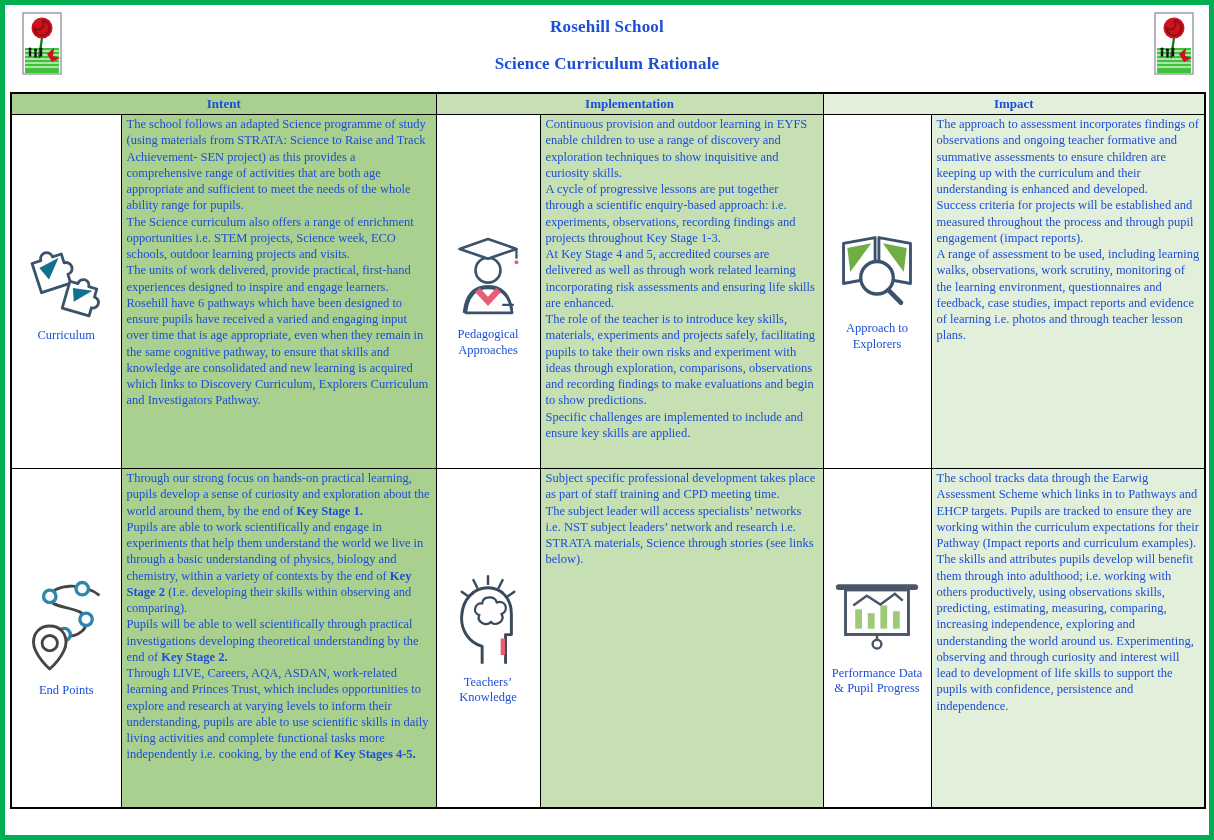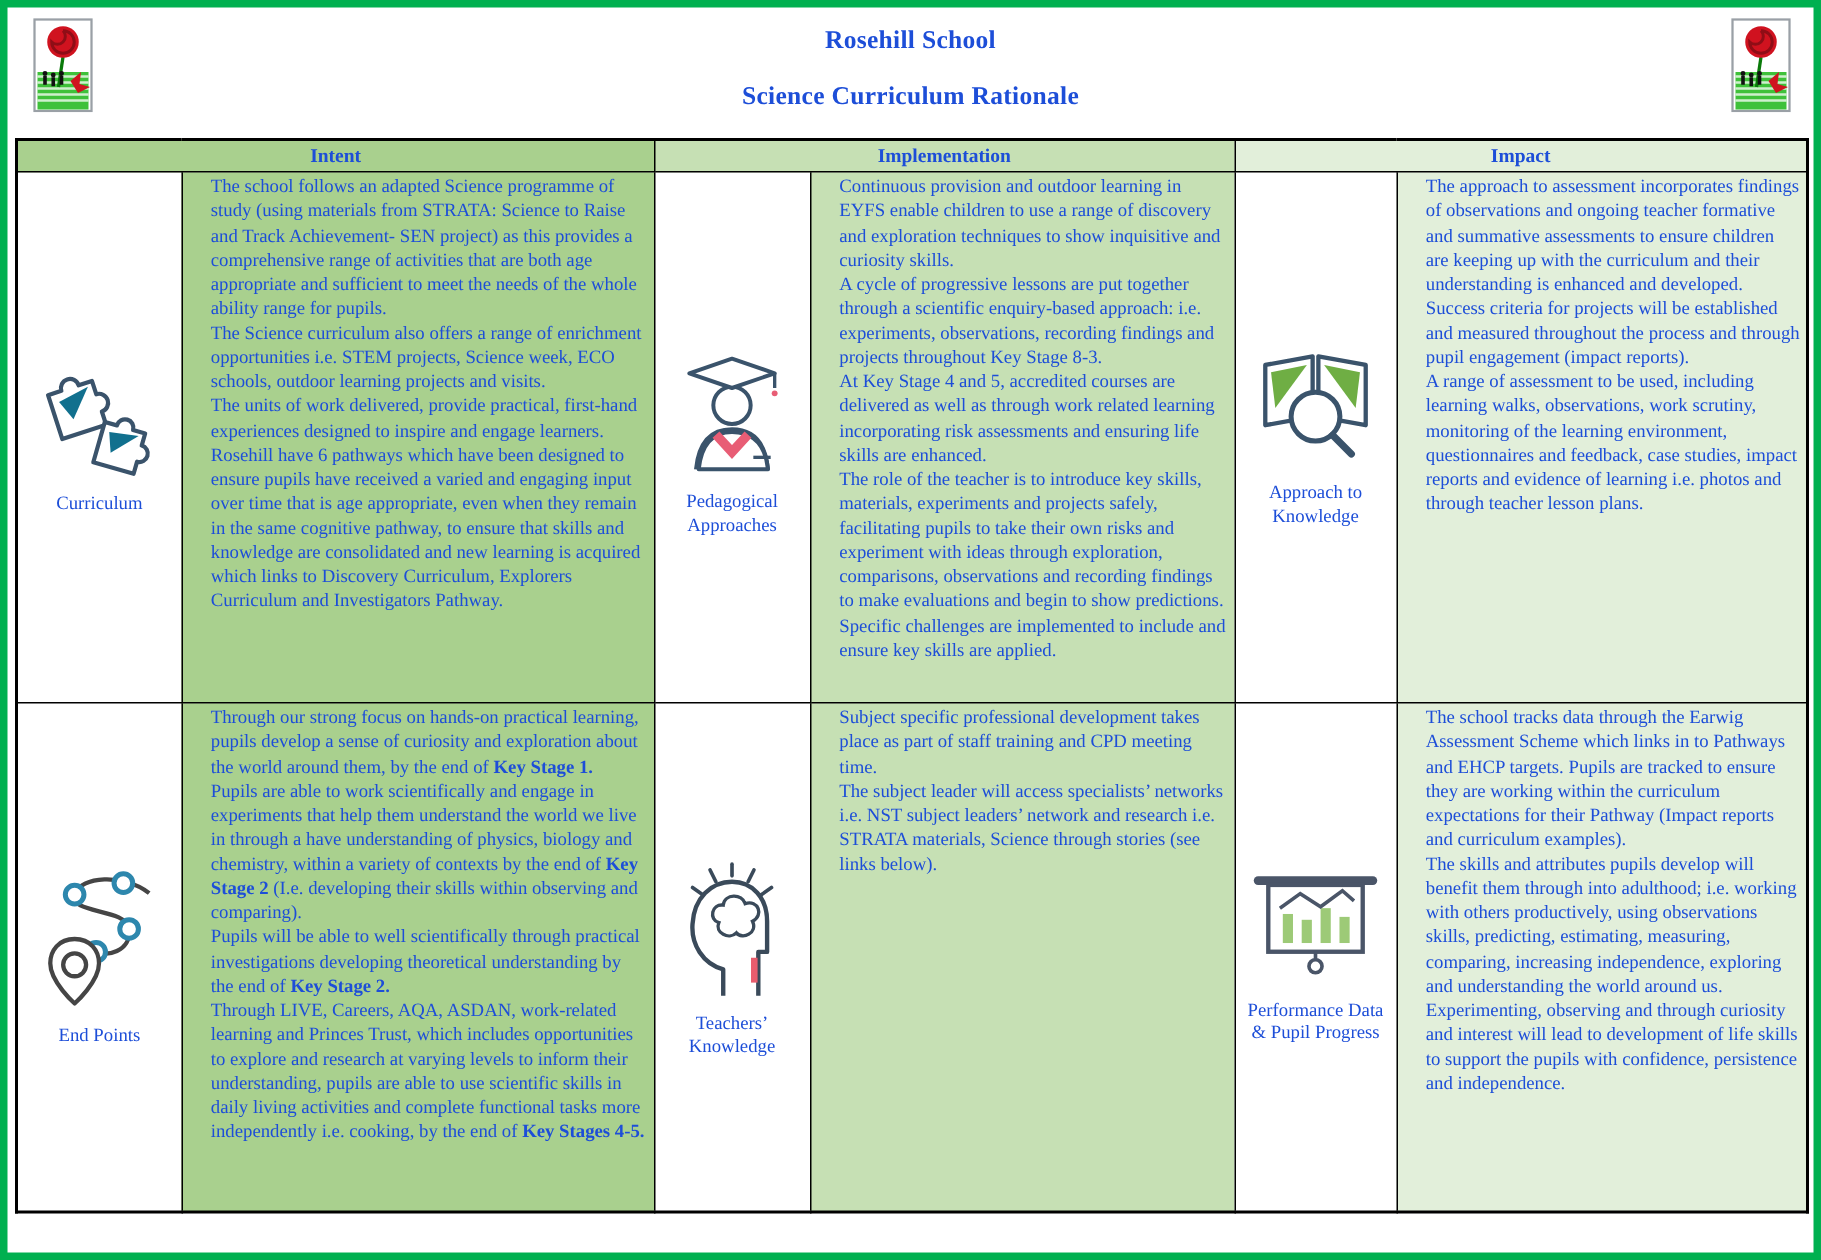--- a/index.html
+++ b/index.html
@@ -27,21 +27,21 @@
     border:1px solid #000; height:20px; padding:0;
     font-size:13px; font-weight:bold; text-align:center; vertical-align:middle;
   }
   td { border:1px solid #000; padding:0; box-sizing:border-box; }
   tr.row-0 { height:354px; }
   tr.row-1 { height:339px; }
   .icon-cell { background:#fff; vertical-align:middle; text-align:center; }
   .icon-box svg { display:block; margin:0 auto; }
   .icon-label { font-size:12.5px; line-height:1.25; margin-top:7px; padding:0 4px; }
   .text-cell {
-    vertical-align:top; padding:1px 4px 2px 19px;
+    vertical-align:top; padding:1px 4px 2px 5px;
     font-size:12.5px; line-height:1.3;
   }
   .text-cell p { margin:0; }
   .bg-intent  { background:#a9d08e; }
   .bg-impl    { background:#c6e0b4; }
   .bg-impact  { background:#e2efda; }
 </style>
 </head>
 <body>
 
@@ -152,37 +152,37 @@
               <polygon points="45,13 77,24 45,35 13,24" fill="#ffffff" stroke="#3a536b" stroke-width="3" stroke-linejoin="round"></polygon>
               <path d="M77 24 v11" stroke="#3a536b" stroke-width="2.5"></path>
               <circle cx="77" cy="39" r="2.2" fill="#e85d75"></circle>
               <path d="M61 87 h13" stroke="#3a536b" stroke-width="2.5"></path>
             </svg>
             <div class="icon-label">Pedagogical Approaches</div>
           </div>
         </td>
         <td class="text-cell bg-impl">
             <p><span>Continuous provision and outdoor learning in EYFS enable children to use a range of discovery and exploration techniques to show inquisitive and curiosity skills.</span></p>
-            <p><span>A cycle of progressive lessons are put together through a scientific enquiry-based approach: i.e. experiments, observations, recording findings and projects throughout Key Stage 8-3.</span></p>
+            <p><span>A cycle of progressive lessons are put together through a scientific enquiry-based approach: i.e. experiments, observations, recording findings and projects throughout Key Stage 1-3.</span></p>
             <p><span>At Key Stage 4 and 5, accredited courses are delivered as well as through work related learning incorporating risk assessments and ensuring life skills are enhanced.</span></p>
             <p><span>The role of the teacher is to introduce key skills, materials, experiments and projects safely, facilitating pupils to take their own risks and experiment with ideas through exploration, comparisons, observations and recording findings to make evaluations and begin to show predictions.</span></p>
             <p><span>Specific challenges are implemented to include and ensure key skills are applied.</span></p>
           </td>
 
         <td class="icon-cell">
           <div class="icon-box">
             <svg width="88" height="84" viewBox="0 0 92 86">
               <path d="M11 13 L44 7 L44 49 L11 55 z" fill="#ffffff" stroke="#3a536b" stroke-width="3" stroke-linejoin="round"></path>
               <path d="M81 13 L48 7 L48 49 L81 55 z" fill="#ffffff" stroke="#3a536b" stroke-width="3" stroke-linejoin="round"></path>
               <path d="M15 18 L40 13 L18 43 z" fill="#6fae44"></path>
               <path d="M77 18 L52 13 L74 43 z" fill="#6fae44"></path>
               <circle cx="46" cy="49" r="17" fill="#ffffff" stroke="#3a536b" stroke-width="3.5"></circle>
               <path d="M58 62 L71 75" stroke="#3a536b" stroke-width="5" stroke-linecap="round"></path>
             </svg>
-            <div class="icon-label">Approach to Knowledge</div>
+            <div class="icon-label">Approach to Explorers</div>
           </div>
         </td>
         <td class="text-cell bg-impact">
             <p><span>The approach to assessment incorporates findings of observations and ongoing teacher formative and summative assessments to ensure children are keeping up with the curriculum and their understanding is enhanced and developed.</span></p>
             <p><span>Success criteria for projects will be established and measured throughout the process and through pupil engagement (impact reports).</span></p>
             <p><span>A range of assessment to be used, including learning walks, observations, work scrutiny, monitoring of the learning environment, questionnaires and feedback, case studies, impact reports and evidence of learning i.e. photos and through teacher lesson plans.</span></p>
           </td>
       </tr>
 
       <tr class="row-1">
@@ -195,21 +195,21 @@
               <circle cx="66" cy="45" r="6.5" fill="#ffffff" stroke="#2d87ad" stroke-width="3.5"></circle>
               <circle cx="43" cy="61" r="6.5" fill="#ffffff" stroke="#2d87ad" stroke-width="3.5"></circle>
               <path d="M28 52 c-11 0 -17 8 -17 17 c0 13 17 28 17 28 s17 -15 17 -28 c0 -9 -6 -17 -17 -17 z" fill="#ffffff" stroke="#454545" stroke-width="3" stroke-linejoin="round"></path>
               <circle cx="28" cy="70" r="8" fill="none" stroke="#454545" stroke-width="3"></circle>
             </svg>
             <div class="icon-label">End Points</div>
           </div>
         </td>
         <td class="text-cell bg-intent">
             <p><span>Through our strong focus on hands-on practical learning, pupils develop a sense of curiosity and exploration about the world around them, by the end of </span><span style="font-weight: bold;">Key Stage 1.</span></p>
-            <p><span>Pupils are able to work scientifically and engage in experiments that help them understand the world we live in through a have understanding of physics, biology and chemistry, within a variety of contexts by the end of </span><span style="font-weight: bold;">Key Stage 2</span><span> (I.e. developing their skills within observing and comparing).</span></p>
+            <p><span>Pupils are able to work scientifically and engage in experiments that help them understand the world we live in through a basic understanding of physics, biology and chemistry, within a variety of contexts by the end of </span><span style="font-weight: bold;">Key Stage 2</span><span> (I.e. developing their skills within observing and comparing).</span></p>
             <p><span>Pupils will be able to well scientifically through practical investigations developing theoretical understanding by the end of </span><span style="font-weight: bold;">Key Stage 2.</span></p>
             <p><span>Through LIVE, Careers, AQA, ASDAN, work-related learning and Princes Trust, which includes opportunities to explore and research at varying levels to inform their understanding, pupils are able to use scientific skills in daily living activities and complete functional tasks more independently i.e. cooking, by the end of </span><span style="font-weight: bold;">Key Stages 4-5.</span></p>
           </td>
 
         <td class="icon-cell">
           <div class="icon-box">
             <svg width="78" height="98" viewBox="0 0 80 100">
               <g stroke="#3a4a5a" stroke-width="2.5" stroke-linecap="round">
                 <path d="M40 6 v8"></path>
                   <path d="M25 10 l4 8"></path>

